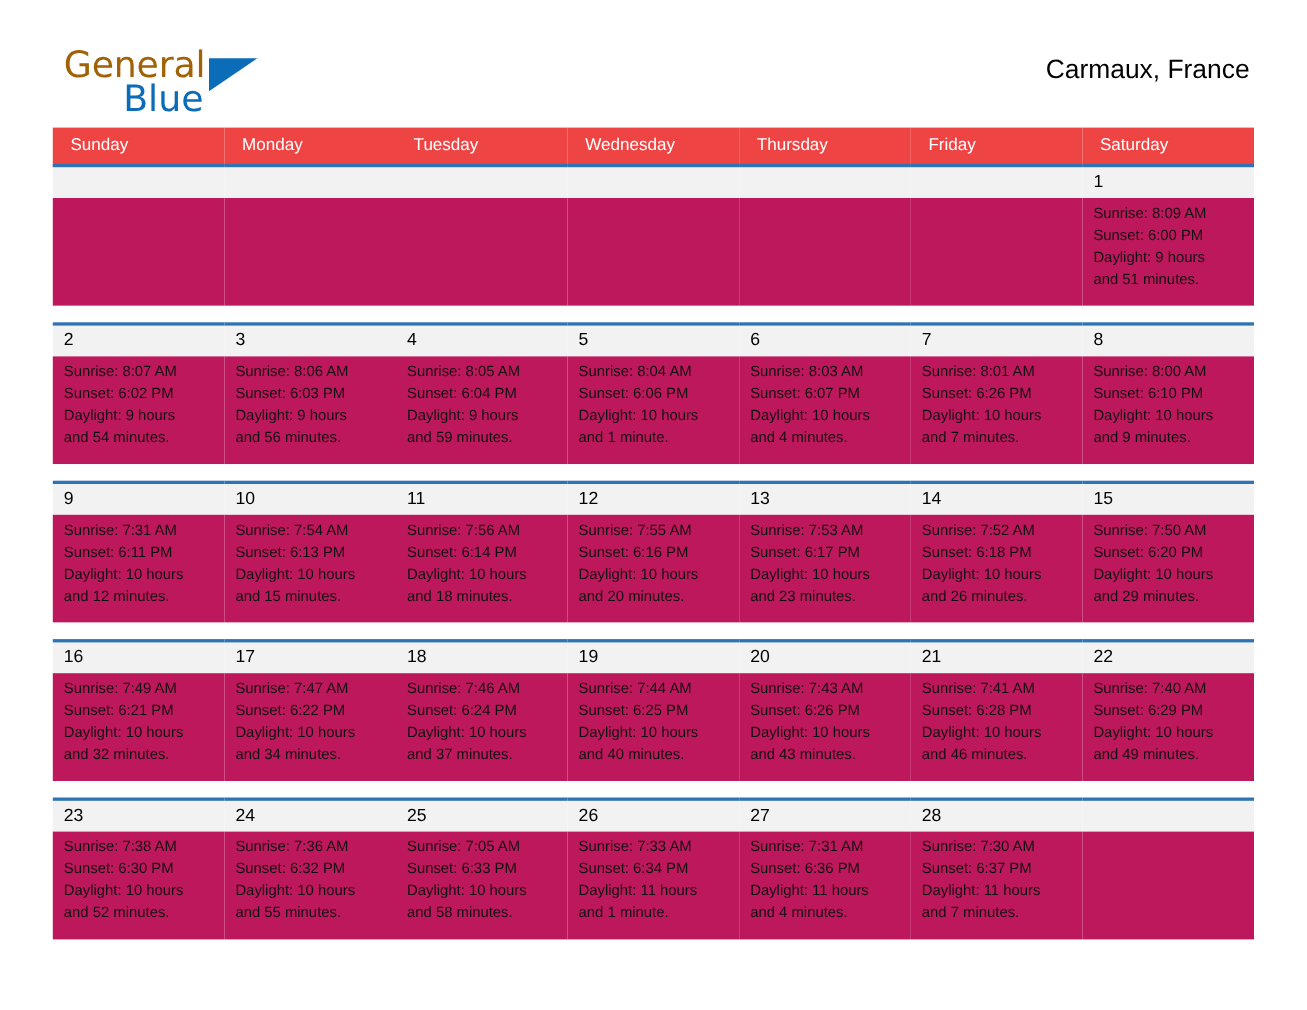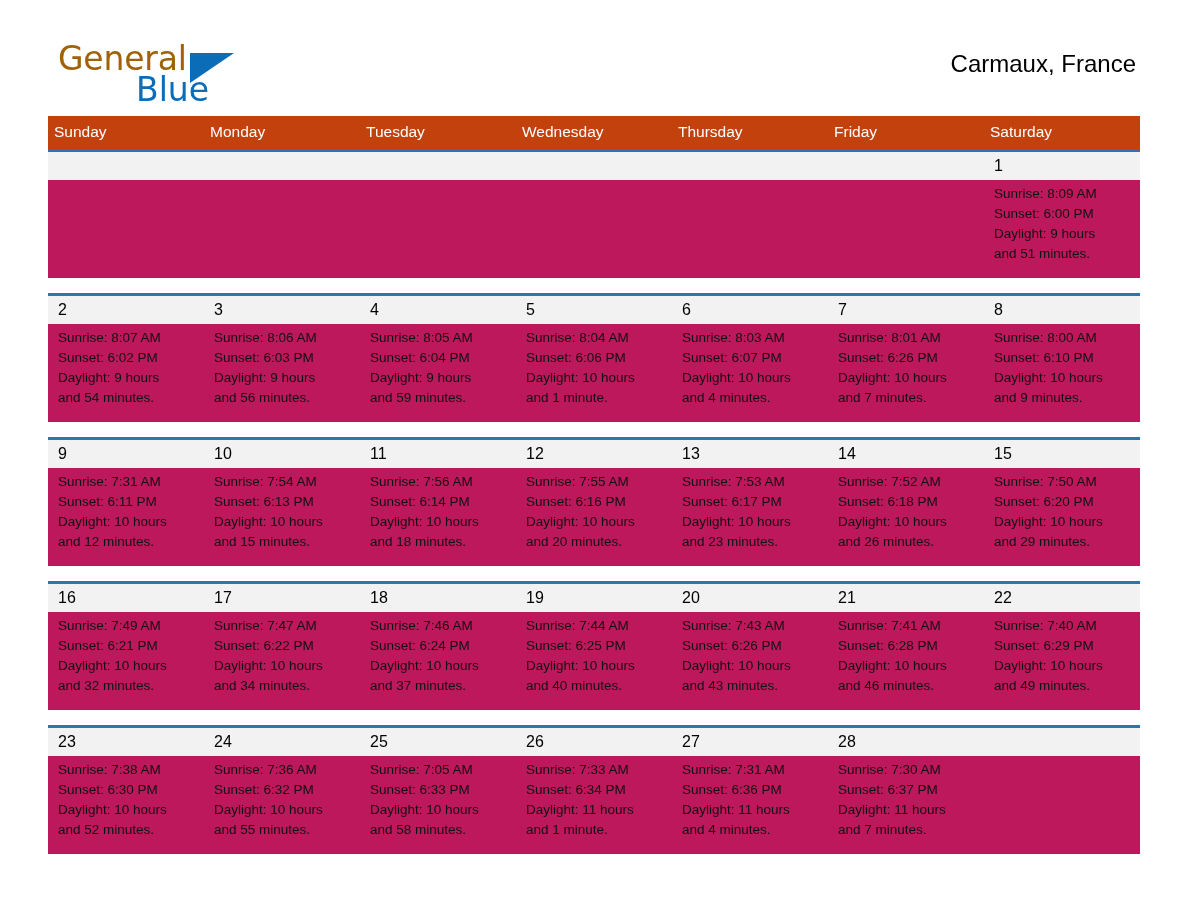--- a/index.html
+++ b/index.html
@@ -45,21 +45,21 @@
     line-height: 34px;
     display: block;
     font-family: "DejaVu Sans", sans-serif;
     font-weight: 400;
   }
   .brand-blue {
     font-size: 33px;
     color: #0b6cb8;
     line-height: 32px;
     display: block;
-    margin-left: 78px;
+    margin-left: 54px;
     margin-top: -2px;
     font-family: "DejaVu Sans", sans-serif;
     font-weight: 400;
   }
   .brand-triangle {
     position: absolute;
     left: 142px;
     top: 11px;
     width: 0;
     height: 0;
@@ -86,26 +86,26 @@
   }
 
   
   .cal {
     width: 1092px;
     border-collapse: collapse;
     table-layout: fixed;
     margin-top: 6px;
   }
   .cal th {
-    background: #c2410c;
+    background: #ef4444;
     color: #ffffff;
     font-size: 15.5px;
     font-weight: 400;
     text-align: left;
-    padding: 7px 0 8px 6px;
+    padding: 7px 0 8px 16px;
     height: 16px;
     box-sizing: content-box;
   }
   .daynum-row td {
     background: #f2f2f2;
     font-size: 16px;
     padding: 5px 0 5px 10px;
     border-top: 3px solid #2e74b5;
     height: 18px;
     vertical-align: top;

